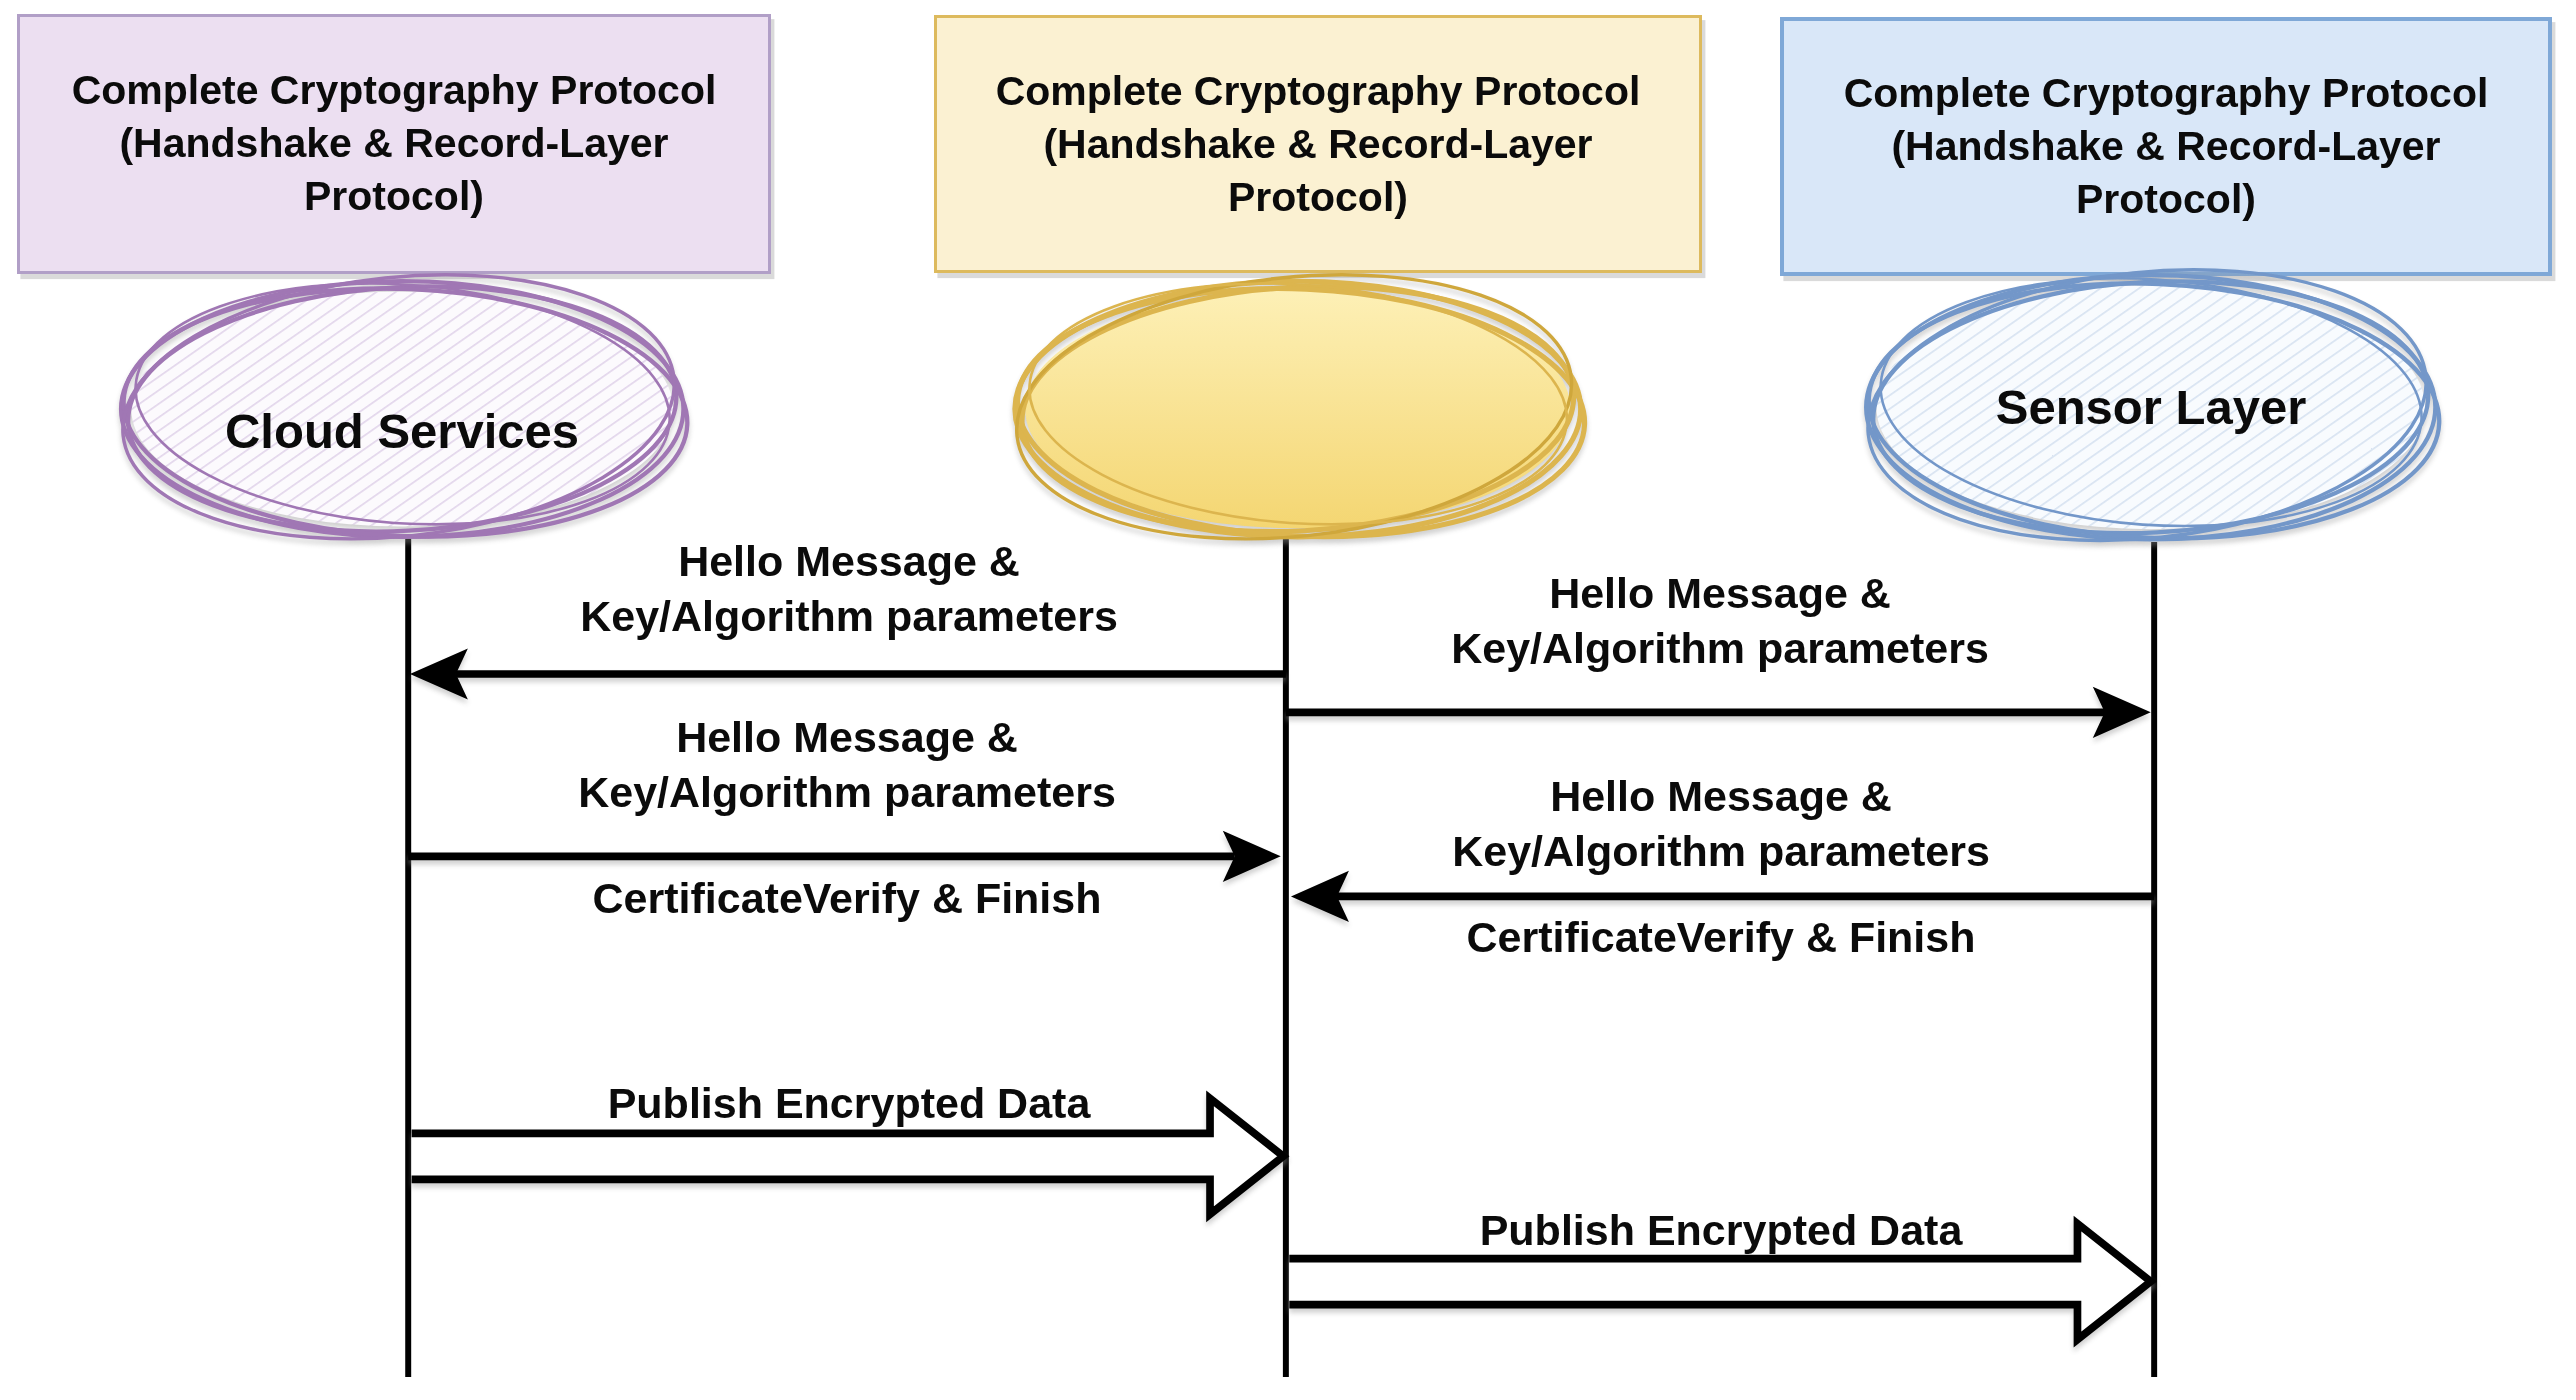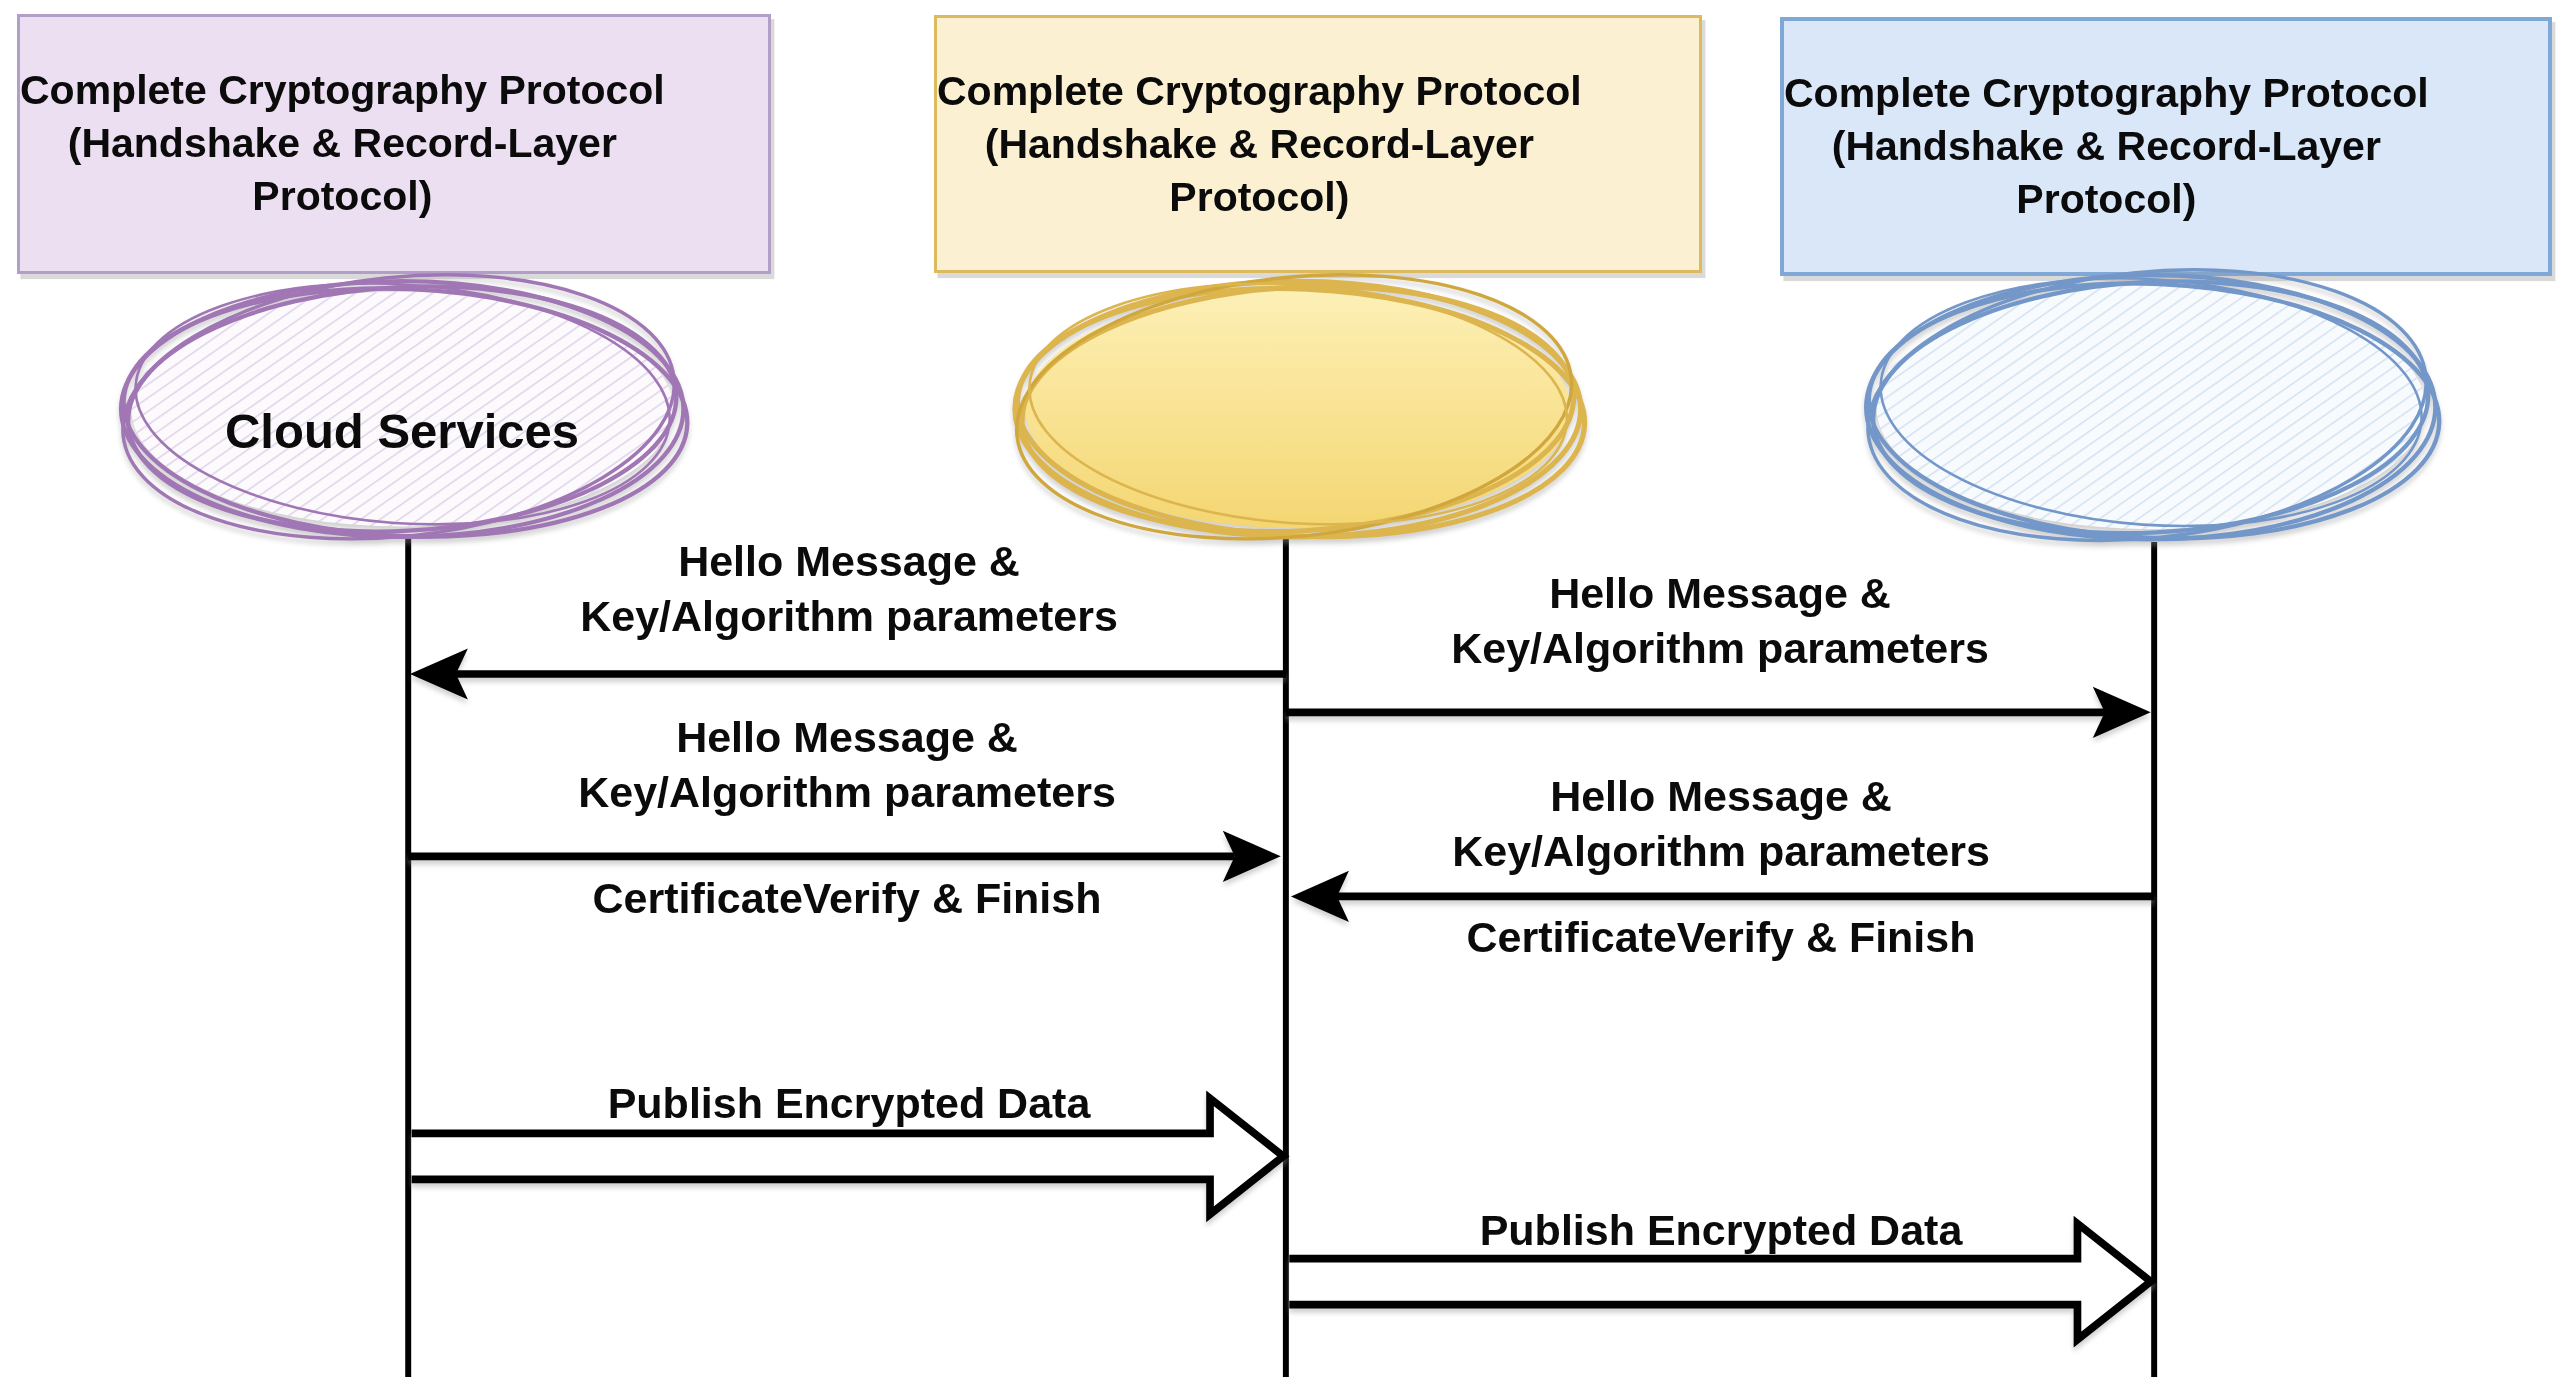--- a/index.html
+++ b/index.html
@@ -3,21 +3,21 @@
 <meta charset="utf-8">
 <style>
   html,body{margin:0;padding:0;background:#ffffff;}
   .canvas{
     position:relative;width:2576px;height:1400px;background:#ffffff;overflow:hidden;
     font-family:"Liberation Sans","DejaVu Sans",sans-serif;color:#0b0b0b;
   }
   .layer{position:absolute;left:0;top:0;}
   
   .pbox{
-    position:absolute;display:flex;align-items:center;justify-content:flex-start;
+    position:absolute;display:flex;align-items:center;justify-content:center;
     text-align:center;font-weight:bold;font-size:41px;line-height:53px;
     white-space:pre-line;box-shadow:3.4px 5.1px 0 rgba(172,172,172,.45);
   }
   .pbox.purple{left:17px;top:13.6px;width:748px;height:254px;background:#ecdff1;border:3.4px solid #b19fc7;}
   .pbox.gold{left:934px;top:15.3px;width:762px;height:252px;background:#fbf1d2;border:3.4px solid #ddba5d;}
   .pbox.blue{left:1780px;top:17px;width:764px;height:251px;background:#d9e7f8;border:4.3px solid #7fa8d7;}
   
   .actor-label{
     position:absolute;transform:translate(-50%,-50%);
     font-weight:bold;font-size:49px;white-space:nowrap;
@@ -125,20 +125,21 @@
       </g>
     </g>
 
     <g class="shadow-soft">
       <path d="M483,1330 L1420,1330 L1420,1289 L1506,1357 L1420,1425 L1420,1384 L483,1384" fill="#ffffff" stroke="#000" stroke-width="9"></path>
       <path d="M1513,1477 L2438,1477 L2438,1436 L2524,1504 L2438,1572 L2438,1531 L1513,1531" fill="#ffffff" stroke="#000" stroke-width="9"></path>
     </g>
   </svg>
 
   <div class="actor-label" style="left:402px;top:407px;margin-top:24px;">Cloud Services</div>
+  <div class="actor-label" style="left:2151px;top:407px;">Sensor Layer</div>
 
   <div class="msg-label" style="left:849px;top:534px;">Hello Message &amp;
 Key/Algorithm parameters</div>
   <div class="msg-label" style="left:1720px;top:566px;">Hello Message &amp;
 Key/Algorithm parameters</div>
   <div class="msg-label" style="left:847px;top:710px;">Hello Message &amp;
 Key/Algorithm parameters</div>
   <div class="msg-label" style="left:847px;top:871px;">CertificateVerify &amp; Finish</div>
   <div class="msg-label" style="left:1721px;top:769px;">Hello Message &amp;
 Key/Algorithm parameters</div>

